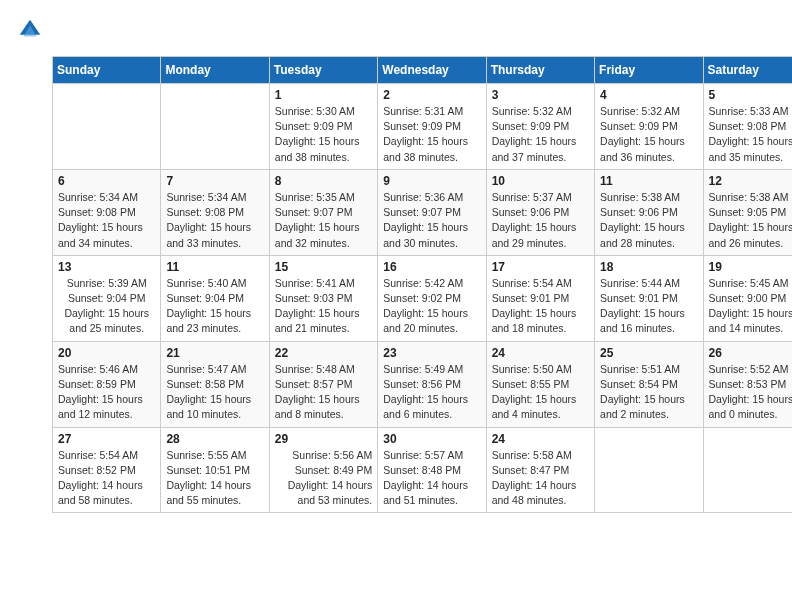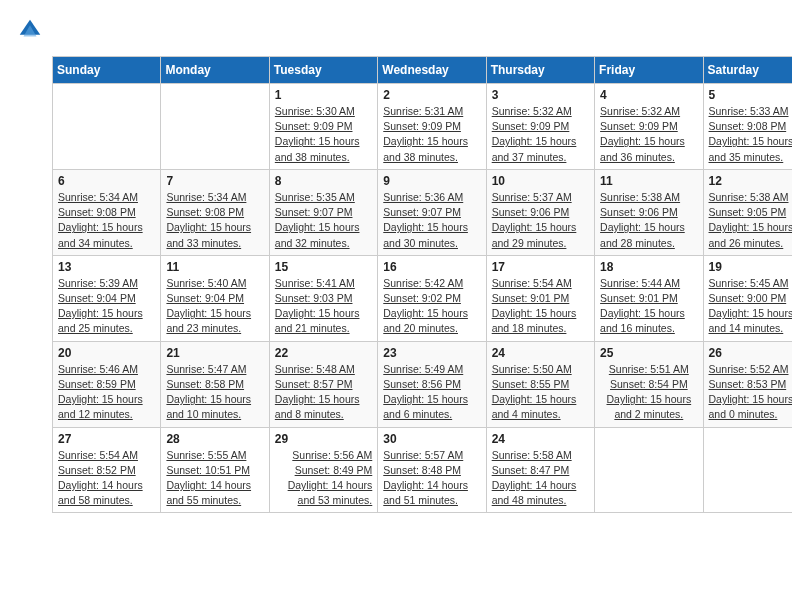--- a/index.html
+++ b/index.html
@@ -73,21 +73,20 @@
       font-size: 12px;
       font-weight: bold;
       display: block;
       margin-bottom: 2px;
       color: #222;
     }
     .day-info {
       color: #333;
       font-size: 10.5px;
       line-height: 1.45;
-      text-decoration: underline;
     }
     .empty-cell {
       background: #fff !important;
     }
   </style>
 </head>
 <body>
 
 <div class="header">
   <div class="logo">
@@ -205,21 +204,21 @@
           <span class="day-num">12</span>
           <div class="day-info" style="white-space: pre-line;">Sunrise: 5:38 AM
 Sunset: 9:05 PM
 Daylight: 15 hours
 and 26 minutes.</div>
         </td>
       </tr>
       <tr>
         <td>
           <span class="day-num">13</span>
-          <div class="day-info" style="white-space: pre-line;">Sunrise: 5:39 AM
+          <div class="day-info" style="white-space: pre-line; text-align: center;">Sunrise: 5:39 AM
 Sunset: 9:04 PM
 Daylight: 15 hours
 and 25 minutes.</div>
         </td>
         <td>
           <span class="day-num">11</span>
           <div class="day-info" style="white-space: pre-line;">Sunrise: 5:40 AM
 Sunset: 9:04 PM
 Daylight: 15 hours
 and 23 minutes.</div>
@@ -291,21 +290,21 @@
         </td>
         <td>
           <span class="day-num">24</span>
           <div class="day-info" style="white-space: pre-line;">Sunrise: 5:50 AM
 Sunset: 8:55 PM
 Daylight: 15 hours
 and 4 minutes.</div>
         </td>
         <td>
           <span class="day-num">25</span>
-          <div class="day-info" style="white-space: pre-line; text-align: center;">Sunrise: 5:51 AM
+          <div class="day-info" style="white-space: pre-line;">Sunrise: 5:51 AM
 Sunset: 8:54 PM
 Daylight: 15 hours
 and 2 minutes.</div>
         </td>
         <td>
           <span class="day-num">26</span>
           <div class="day-info" style="white-space: pre-line;">Sunrise: 5:52 AM
 Sunset: 8:53 PM
 Daylight: 15 hours
 and 0 minutes.</div>

